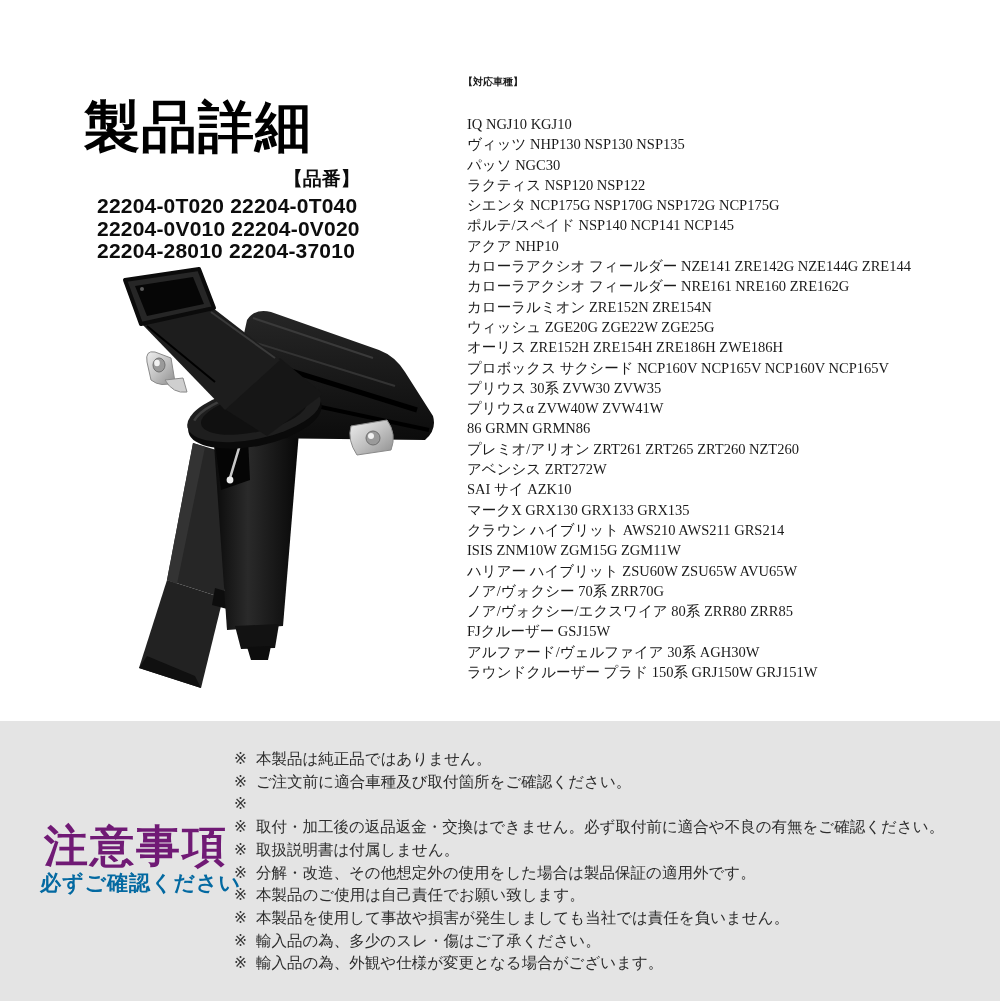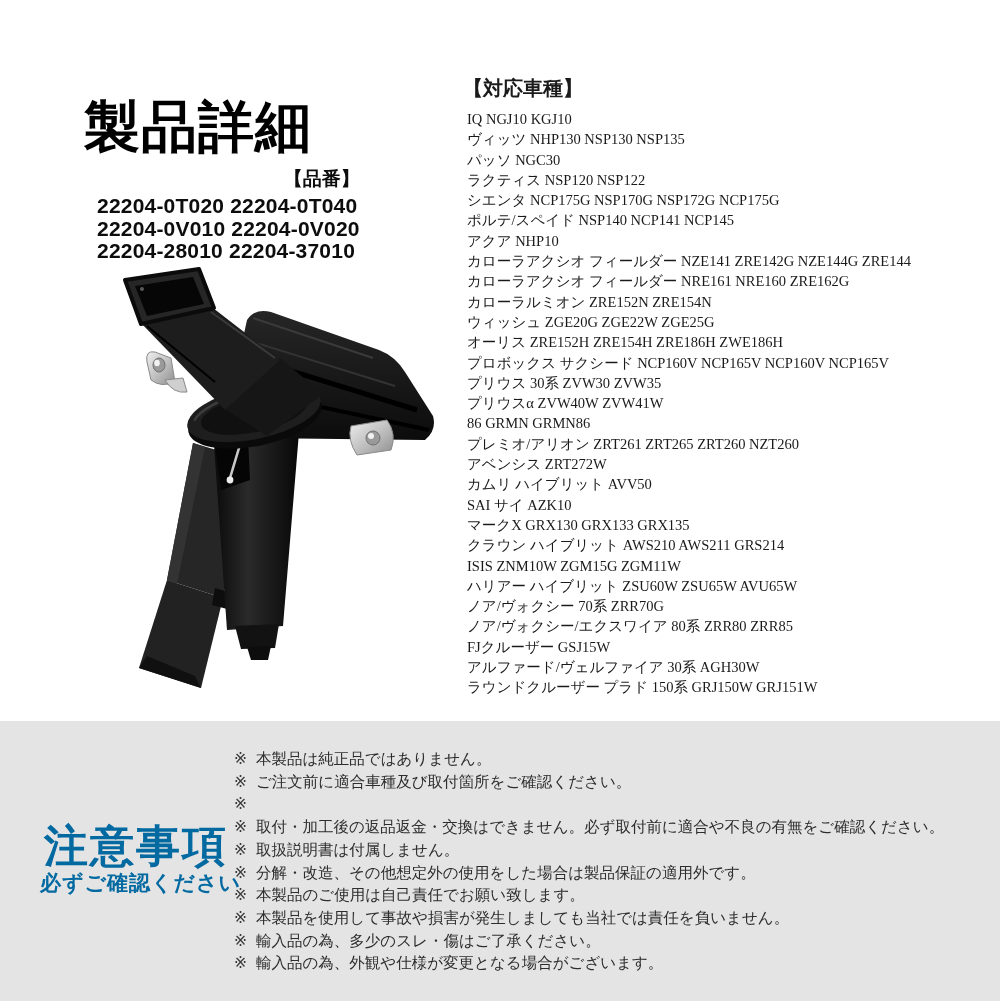--- a/index.html
+++ b/index.html
@@ -18,32 +18,32 @@
   .parts{
     position:absolute;left:97px;top:166px;color:#0d0d0d;
   }
   .parts-label{font-size:19px;font-weight:bold;margin:0 0 3px 2px;text-align:right;}
   .parts-line{font-size:21px;font-weight:bold;line-height:22.6px;letter-spacing:0.2px;}
 
   .product-figure{position:absolute;left:95px;top:258px;width:340px;height:440px;}
 
   
   .vehicles{position:absolute;left:463px;top:75px;color:#1a1a1a;}
-  .vehicles-label{font-size:20px;font-weight:600;margin-bottom:7px;}
+  .vehicles-label{font-size:10px;font-weight:600;margin-bottom:25px;}
   .vehicles ul{list-style:none;margin:4px;padding:0;font-family:Liberation Serif, serif;}
   .vehicles li{font-size:14.5px;line-height:20.3px;font-weight:500;white-space:nowrap;}
 
   
   .notice{
     position:absolute;left:0;top:721px;width:1000px;height:280px;
     background:#e4e4e4;
   }
   .notice-title{
     position:absolute;left:44px;top:96px;
-    font-size:44px;font-weight:900;letter-spacing:2px;color:#0369a1;
+    font-size:44px;font-weight:900;letter-spacing:2px;color:#701a75;
   }
   .notice-sub{
     position:absolute;left:40px;top:148px;
     font-size:21px;font-weight:800;letter-spacing:1px;color:#0369a1;
   }
   .notice-list{position:absolute;left:234px;top:27px;list-style:none;margin:0;padding:0;}
   .notice-list li{
     display:flex;font-size:15.5px;line-height:22.7px;color:#2d2d2d;white-space:nowrap;
   }
   .notice-list .marker{margin-right:9px;color:#3a3a3a;}
@@ -154,21 +154,20 @@
     <li>カローラアクシオ フィールダー NRE161 NRE160 ZRE162G</li>
     <li>カローラルミオン ZRE152N ZRE154N</li>
     <li>ウィッシュ ZGE20G ZGE22W ZGE25G</li>
     <li>オーリス ZRE152H ZRE154H ZRE186H ZWE186H</li>
     <li>プロボックス サクシード NCP160V NCP165V NCP160V NCP165V</li>
     <li>プリウス 30系 ZVW30 ZVW35</li>
     <li>プリウスα ZVW40W ZVW41W</li>
     <li>86 GRMN GRMN86</li>
     <li>プレミオ/アリオン ZRT261 ZRT265 ZRT260 NZT260</li>
     <li>アベンシス ZRT272W</li>
-    <li>カムリ ハイブリット AVV50</li>
     <li>SAI サイ AZK10</li>
     <li>マークX GRX130 GRX133 GRX135</li>
     <li>クラウン ハイブリット AWS210 AWS211 GRS214</li>
     <li>ISIS ZNM10W ZGM15G ZGM11W</li>
     <li>ハリアー ハイブリット ZSU60W ZSU65W AVU65W</li>
     <li>ノア/ヴォクシー 70系 ZRR70G</li>
     <li>ノア/ヴォクシー/エクスワイア 80系 ZRR80 ZRR85</li>
     <li>FJクルーザー GSJ15W</li>
     <li>アルファード/ヴェルファイア 30系 AGH30W</li>
     <li>ラウンドクルーザー プラド 150系 GRJ150W GRJ151W</li>

